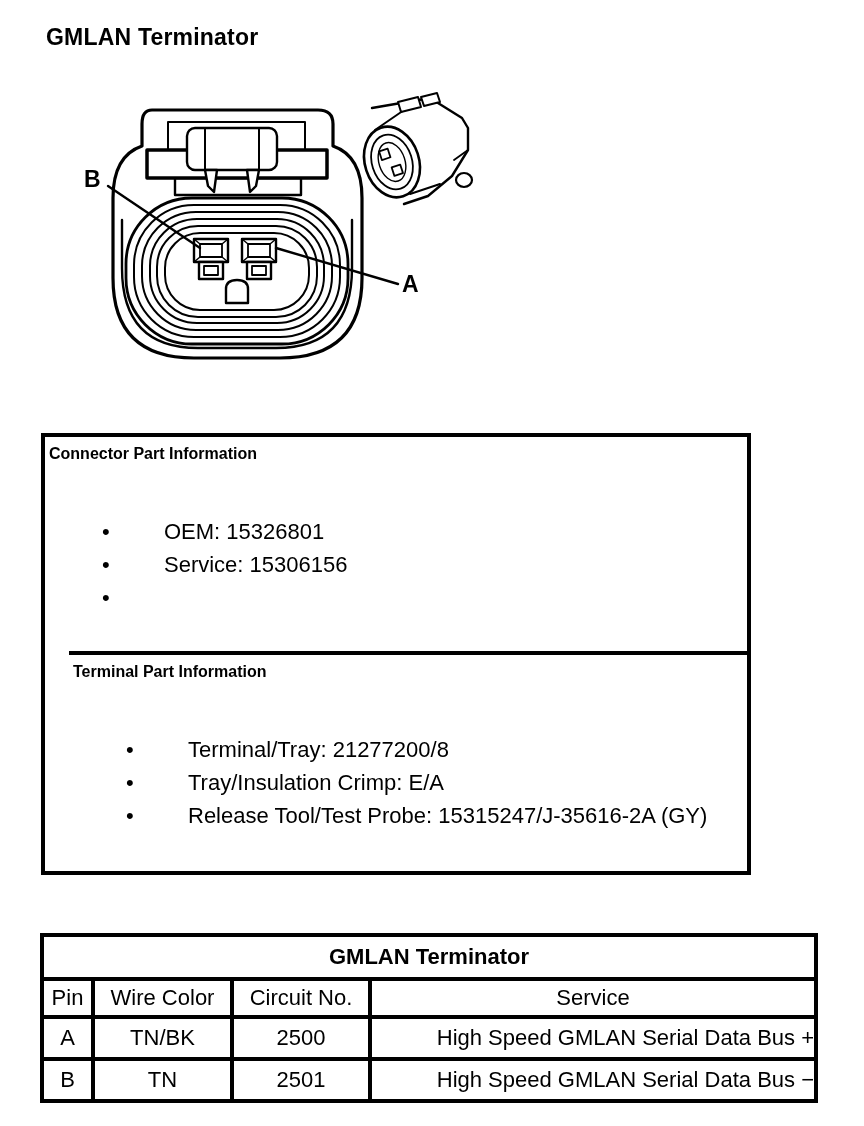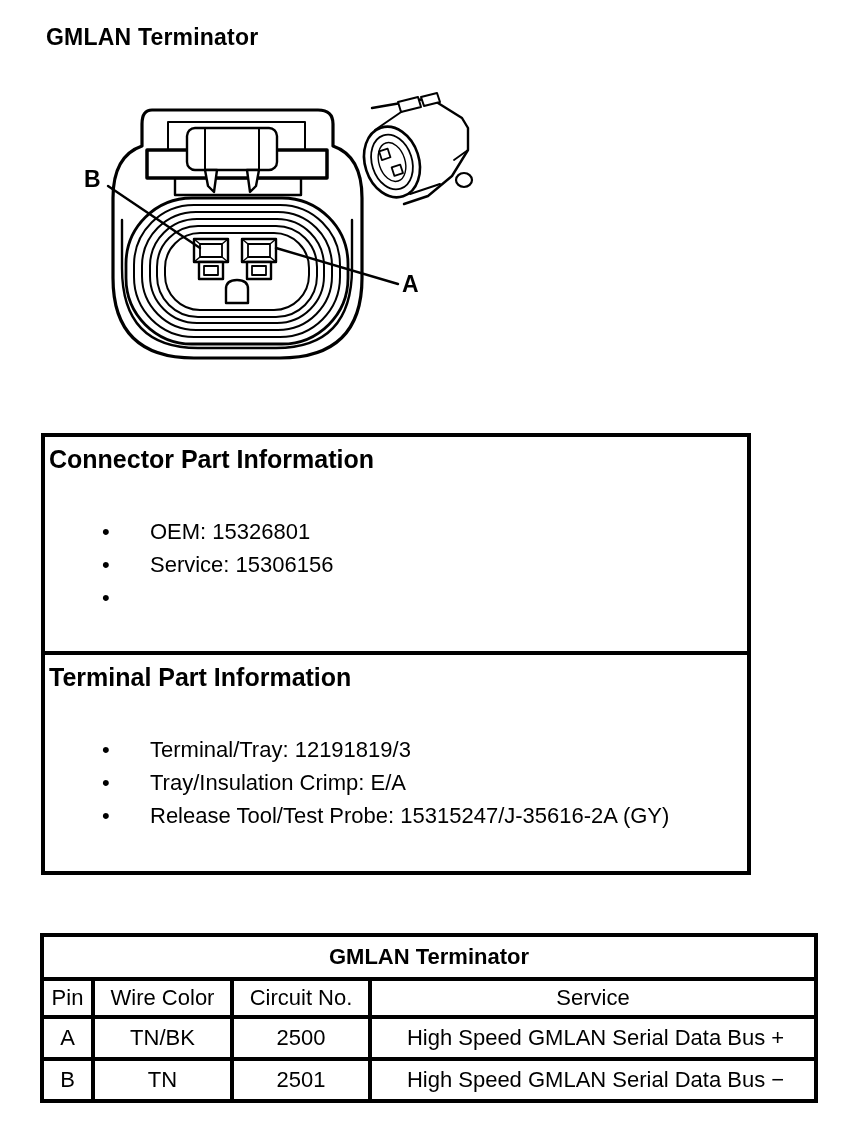--- a/index.html
+++ b/index.html
@@ -23,45 +23,45 @@
     position: absolute; font-size: 23px; font-weight: bold; line-height: 1;
   }
   .pinlabel.b { left: 19px; top: 80px; }
   .pinlabel.a { left: 337px; top: 185px; }
   
   .infobox {
     position: absolute; left: 41px; top: 433px; width: 702px;
     border: 4px solid #000; background: #fff;
   }
   .infosec { position: relative; height: 214px; }
-  .infosec.terminal { border-top: 4px solid #000; height: 216px; }
+  .infosec.terminal { border-top: 4px solid #000; height: 216px; margin-left: 24px; }
   .infosec h2 {
     margin: 0; padding: 8px 4px 0 4px;
-    font-size: 25px; font-weight: bold;
+    font-size: 16px; font-weight: bold;
   }
   .infosec ul { list-style: none; margin: 0; padding: 0; position: absolute; left: 0; top: 78px; width: 100%; }
   .infosec li { position: relative; height: 33px; line-height: 33px; font-size: 22px; }
   .infosec li .bullet {
     position: absolute; left: 57px; top: 0; font-size: 22px;
   }
-  .infosec li .itext { position: absolute; left: 105px; top: 0; white-space: nowrap; }
+  .infosec li .itext { position: absolute; left: 119px; top: 0; white-space: nowrap; }
   
   table.pintable {
     position: absolute; left: 40px; top: 933px;
     border-collapse: collapse; table-layout: fixed;
     width: 778px; background: #fff;
   }
   table.pintable td, table.pintable th {
     border: 4px solid #000;
     font-size: 22px; padding: 0; overflow: hidden; white-space: nowrap;
   }
   td.ttitle { height: 40px; text-align: center; font-weight: bold; }
   tr.hdr th { height: 34px; text-align: center; font-weight: normal; }
   tr.datarow td { height: 38px; text-align: center; font-weight: normal; }
-  tr.datarow td.fn { text-align: center; padding-left: 5px; }
+  tr.datarow td.fn { text-align: right; padding-left: 5px; }
 </style>
 </head>
 <body>
 
 <h1 class="page-title">GMLAN Terminator</h1>
 
 <div class="diagram">
   <svg width="420" height="280" viewBox="0 0 420 280" fill="none" stroke="#000" stroke-linejoin="round" stroke-linecap="round">
 
     <g>
@@ -144,21 +144,21 @@
       <li>
         <span class="bullet">•</span>
       </li>
     </ul>
   </div>
   <div class="infosec terminal">
     <h2>Terminal Part Information</h2>
     <ul>
       <li>
         <span class="bullet">•</span>
-        <span class="itext">Terminal/Tray: 12191819/3</span>
+        <span class="itext">Terminal/Tray: 21277200/8</span>
       </li>
       <li>
         <span class="bullet">•</span>
         <span class="itext">Tray/Insulation Crimp: E/A</span>
       </li>
       <li>
         <span class="bullet">•</span>
         <span class="itext">Release Tool/Test Probe: 15315247/J-35616-2A (GY)</span>
       </li>
     </ul>

